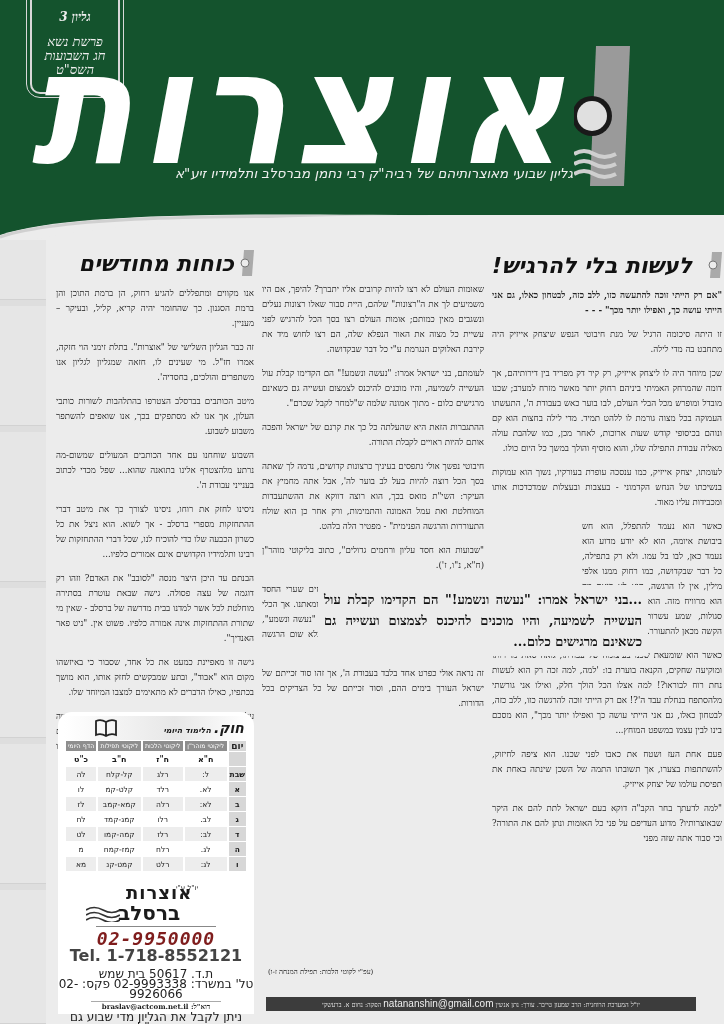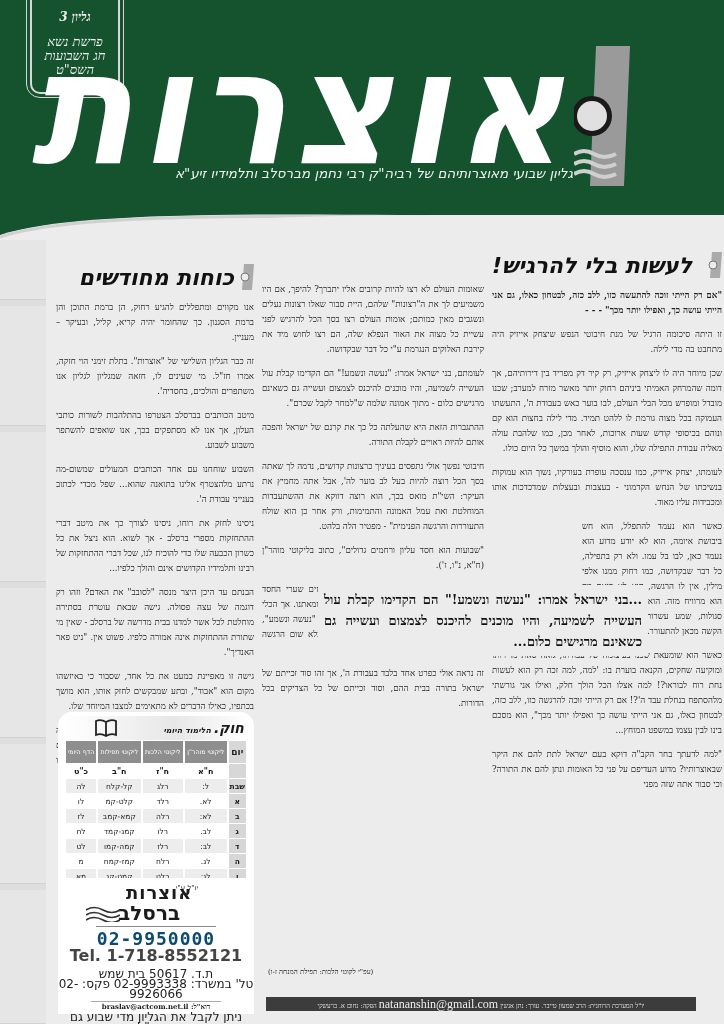--- a/index.html
+++ b/index.html
@@ -40,21 +40,21 @@
   .page-wave {
     position: absolute; left: 0; top: 205px; width: 724px; height: 60px;
   }
   .sidebar-strip { position: absolute; left: 0; top: 240px; width: 46px; height: 784px; background: #dedede; }
   .sidebar-strip .seg { position: absolute; left: 0; width: 46px; background: #e6e6e6; border-bottom: 1px solid #d2d2d2; }
 
   .column { position: absolute; font-family: "DejaVu Serif", serif; font-size: 8.6px; line-height: 15px; text-align: justify; color: #222; }
   .column p { margin-bottom: 9px; }
   .col-right { left: 492px; top: 248px; width: 230px; }
   .col-mid { left: 262px; top: 282px; width: 222px; }
-  .col-left { left: 56px; top: 260px; width: 198px; }
+  .col-left { left: 56px; top: 246px; width: 198px; }
 
   .section-title {
     display: flex; align-items: center; justify-content: flex-start; gap: 6px;
     font-family: "DejaVu Sans", sans-serif; font-weight: bold; font-style: italic;
     font-size: 22px; color: #111; height: 34px; margin-bottom: 6px;
   }
   .title-icon { width: 14px; height: 26px; display: inline-block; }
   .col-right .section-title { justify-content: space-between; }
 
   .lead-quote { font-weight: bold; font-size: 8.8px; }
@@ -70,49 +70,49 @@
 
   
   .schedule {
     position: absolute; left: 58px; top: 712px; width: 196px; height: 172px;
     background: #ffffff; border-radius: 14px 14px 0 0; padding: 4px 6px;
   }
   .schedule-head { display: flex; align-items: center; justify-content: space-between; height: 24px; padding: 0 4px 0 30px; background: linear-gradient(90deg,#fff 0%,#e7e7e7 60%, #fff 100%); }
   .schedule-title { font-family: "DejaVu Sans", sans-serif; font-weight: bold; font-style: italic; font-size: 14px; }
   .schedule-title .sub { font-size: 8px; font-weight: bold; margin-right: 3px; }
   table.sched { width: 100%; border-collapse: separate; border-spacing: 2px 1px; font-family: "DejaVu Sans", sans-serif; font-size: 7.5px; text-align: center; }
-  table.sched th { background: #8e8e8e; color: #fff; font-weight: normal; font-size: 6.3px; line-height: 8px; padding: 7px 0; }
+  table.sched th { background: #8e8e8e; color: #fff; font-weight: normal; font-size: 6.3px; line-height: 8px; padding: 1px 0; }
   table.sched th.day-col { background: #d7d7d7; color: #222; font-size: 9px; font-weight: bold; }
   table.sched td { height: 14px; }
   table.sched td.day { background: #d7d7d7; font-weight: bold; }
   table.sched tr.vol td { font-weight: bold; font-size: 8px; }
   table.sched tr:nth-child(even) td:not(.day) { background: #ededed; }
 
   
   .adbox {
     position: absolute; left: 58px; top: 878px; width: 196px; height: 136px; background: #ffffff;
     text-align: center; font-family: "DejaVu Sans", sans-serif;
   }
   .ad-brand { position: relative; height: 48px; }
   .ad-yarel { position: absolute; left: 118px; top: 6px; font-size: 7px; }
   .ad-name1 { position: absolute; left: 68px; top: 4px; font-size: 18px; font-weight: bold; letter-spacing: 1px; }
   .ad-name2 { position: absolute; left: 60px; top: 23px; font-size: 20px; font-weight: bold; }
   .ad-rule { width: 120px; height: 1px; background: #888; margin: 0 auto 2px; }
-  .ad-phone { font-family: "DejaVu Sans Mono", monospace; font-size: 18px; font-weight: bold; color: #0c4a6e; letter-spacing: 1px; direction: ltr; line-height: 20px; }
+  .ad-phone { font-family: "DejaVu Sans Mono", monospace; font-size: 18px; font-weight: bold; color: #7f1d1d; letter-spacing: 1px; direction: ltr; line-height: 20px; font-style: italic; }
   .ad-tel { font-size: 16px; color: #444; font-weight: bold; direction: ltr; line-height: 14px; margin-bottom: 6px; }
   .ad-small { font-size: 12px; line-height: 10px; color: #222; }
   .ad-email { font-family: "DejaVu Serif", serif; font-size: 7px; font-weight: bold; border-top: 1px solid #aaa; width: 130px; margin: 2px auto 0; }
 
   .source-note { position: absolute; left: 268px; top: 968px; font-size: 7px; color: #222; }
 
   .footer-bar {
     position: absolute; left: 266px; top: 997px; width: 430px; height: 14px; background: #3c3c3c;
     color: #eee; font-size: 6.4px; line-height: 14px; text-align: center; white-space: nowrap;
   }
-  .footer-bar .email { font-family: Liberation Serif, serif; font-size: 12px; }
+  .footer-bar .email { font-family: Liberation Sans, sans-serif; font-size: 10px; }
 </style>
 </head>
 <body>
 
 <header class="masthead">
   <div class="issue-box">
     <span class="issue-no">גליון 3</span>
     <span class="issue-line">פרשת נשא</span>
     <span class="issue-line">חג השבועות</span>
     <span class="issue-line">השס"ט</span>
@@ -154,50 +154,51 @@
         <circle cx="5" cy="13" r="4" fill="#ececec" stroke="#777"></circle>
       </svg>
     <span>לעשות בלי להרגיש!</span>
   </h2>
   <p class="lead-quote">"אם רק הייתי זוכה להתעשה כזו, ללב כזה, לבטחון כאלו, גם אני הייתי עושה כך, ואפילו יותר מכך" - - -</p>
   <p>זו היתה סיכומה הרגיל של מנת חיבוטי הנפש שיצחק אייזיק היה מתחבט בה מדי לילה.</p>
   <p>שכן מיוחד היה לו ליצחק אייזיק, רק קיר דק מפריד בין דירותיהם, אך דומה שהמרחק האמיתי ביניהם רחוק יותר מאשר מזרח למערב; שכנו מובדל ומופרש מכל הבלי העולם, לבו בוער כאש בעבודת ה', התעשתו העמוקה בכל מצוה גורמת לו ללהט תמיד. מדי לילה בחצות הוא קם ונוהם בכיסופי קודש שעות ארוכות, לאחר מכן, כמו שלהבת עולה מאליה עבודת התפילה שלו, והוא מוסיף והולך במשך כל היום כולו.</p>
   <p>לעומתו, יצחק אייזיק, כמו ענסכה עופרת בעורקיו, נשוך הוא עמוקות בנשיכתו של הנחש הקדמוני - בעצבות ובעצלות שמדכדכות אותו ומכבידות עליו מאוד.</p>
   <p style="padding-left:90px">כאשר הוא נעמד להתפלל, הוא חש ביבושת איומה, הוא לא יודע מדוע הוא נעמד כאן, לבו בל עמו. ולא רק בתפילה, כל דבר שבקדושה, כמו רחוק ממנו אלפי מילין, אין לו הרגשה, הוא לא רואה מה הוא מרוויח מזה. הוא כבר ניסה כל מיני סגולות, שמע עשרות דרשות, אך לבו הקשה מכאן להתעורר.</p>
   <p>כאשר הוא שומעאת שכנו בעיצומה של עבודתו, גואה סאת מרירותו ומוקיעה שחקים, הקנאה בוערת בו: 'למה, למה זכה רק הוא לעשות נחת רוח לבוראו?! למה אצלו הכל הולך חלק, ואילו אני גורשתי מלהסתפח בנחלת עבד ה'?! אם רק הייתי זוכה להרגשה כזו, ללב כזה, לבטחון כאלו, גם אני הייתי עושה כך ואפילו יותר מכך", הוא מסכם בינו לבין עצמו במשפט המוחץ...</p>
+  <p>פעם אחת העז ושטח את כאבו לפני שכנו. הוא ציפה לחיזוק, להשתתפות בצערו, אך תשובתו התמה של השכן שינתה באחת את תפיסת עולמו של יצחק אייזיק.</p>
   <p>"למה לדעתך בחר הקב"ה דוקא בעם ישראל לתת להם את היקר שבאוצרותיו? מדוע העדיפם על פני כל האומות ונתן להם את התורה? וכי סבור אתה שזה מפני</p>
 </section>
 
 <section class="column col-mid">
   <p>שאומות העולם לא רצו להיות קרובים אליו יתברך? להיפך, אם היו משמיעים לך את ה"רצונות" שלהם, היית סבור שאלו רצונות נעלים ונשגבים מאין כמותם; אומות העולם רצו בסך הכל להרגיש לפני עשיית כל מצוה את האור הנפלא שלה, הם רצו לחוש מיד את קירבת האלוקים הנגרמת ע"י כל דבר שבקדושה.</p>
   <p>לעומתם, בני ישראל אמרו: "נעשה ונשמע!" הם הקדימו קבלת עול העשייה לשמיעה, והיו מוכנים להיכנס לצמצום ועשייה גם כשאינם מרגישים כלום - מתוך אמונה שלמה ש"למחר לקבל שכרם".</p>
   <p>ההתגברות הזאת היא שהעלתה כל כך את קרנם של ישראל והפכה אותם להיות ראויים לקבלת התורה.</p>
   <p style="padding-right:0;">חיבוטי נפשך אולי נתפסים בעיניך כרצונות קדושים, נדמה לך שאתה בסך הכל רוצה להיות בעל לב בוער לה', אבל אתה מחמיץ את העיקר: השי"ת מואס בכך, הוא רוצה דווקא את ההשתעבדות המוחלטת ואת עמל האמונה והתמימות, ורק אחר כן הוא שולח התעוררות והרגשה הפנימית" - מפטיר הלה בלהט.</p>
   <p>"שבועות הוא חסד עליון ורחמים גדולים", כתוב בליקוטי מוהר"ן (ח"א, נ"ו, ז').</p>
   <p>לאמור, שמדי שנה בשנה, בחג קדוש זה, נפתחים שערי החסד והרחמים, כדי להעניק לנו את התורה ולטהרנו מטומאתנו. אך הכלי שלנו לקבל את התורה הוא, שאנו נשתעבד ונאמר "נעשה ונשמע", שנסכים לציית ולקיים את כל הנאמר בה, גם בלא שום הרגשה קדושה.</p>
-  <p>זה נראה אולי כפרט אחד בלבד בעבודת ה', אך זהו סוד זכייתם של ישראל בתורה בבית ההם, וסוד זכייתם של כל הצדיקים בכל הדורות.</p>
+  <p>זה נראה אולי כפרט אחד בלבד בעבודת ה', אך זהו סוד זכייתם של ישראל העורך בימים ההם, וסוד זכייתם של כל הצדיקים בכל הדורות.</p>
 </section>
 
 <div class="pullquote">...בני ישראל אמרו: "נעשה ונשמע!" הם הקדימו קבלת עול העשייה לשמיעה, והיו מוכנים להיכנס לצמצום ועשייה גם כשאינם מרגישים כלום...</div>
 
 <div class="source-note">(עפ"י לקוטי הלכות: תפילת המנחה ז-ו)</div>
 
 <section class="column col-left">
   <h2 class="section-title">
     <svg class="title-icon" viewBox="0 0 14 26">
         <polygon points="4,0 14,0 12,26 2,26" fill="#aaa"></polygon>
         <circle cx="5" cy="13" r="4" fill="#ececec" stroke="#777"></circle>
       </svg>
     <span>כוחות מחודשים</span>
   </h2>
   <p>אנו מקווים ומתפללים להגיע רחוק, הן ברמת התוכן והן ברמת הסגנון. כך שהחומר יהיה קריא, קליל, ובעיקר – מעניין.</p>
   <p>זה כבר הגליון השלישי של "אוצרות". בתלת זימני הוי חזקה, אמרו חז"ל. מי שעינים לו, חזאה שמגליון לגליון אנו משתפרים והולכים, בחסדיה'.</p>
   <p>מיטב הכותבים בברסלב הצטרפו בהתלהבות לשורות כותבי העלון, אך אנו לא מסתפקים בכך, אנו שואפים להשתפר משבוע לשבוע.</p>
   <p>השבוע שוחחנו עם אחד הכותבים המעולים שמשום-מה נרתע מלהצטרף אלינו בתואנה שהוא... שפל מכדי לכתוב בענייני עבודת ה'.</p>
-  <p>ניסינו לחזק את רוחו, ניסינו לצורך כך את מיטב דברי ההתחזקות מספרי ברסלב - אך לשוא. הוא ניצל את כל כשרון הכבעה שלו כדי להוכיח לנו, שכל דברי ההתחזקות של רבינו ותלמידיו הקדושים אינם והולך כלפיו...</p>
+  <p>ניסינו לחזק את רוחו, ניסינו לצורך כך את מיטב דברי ההתחזקות מספרי ברסלב - אך לשוא. הוא ניצל את כל כשרון הכבעה שלו כדי להוכיח לנו, שכל דברי ההתחזקות של רבינו ותלמידיו הקדושים אינם אמורים כלפיו...</p>
   <p>הבנתם עד היכן היצר מנסה "לסובב" את האדם? וזהו רק דוגמה של עצה פסולה. גישה שבאת עוטרת בסתירה מוחלטת לכל אשר למדנו בבית מדרשה של ברסלב - שאין מי שתורת ההתחזקות אינה אמורה כלפיו. פשוט אין. "ניט פאר האנדיך".</p>
   <p>גישה זו מאפיינת כמעט את כל אחד, שסבור כי באיזשהו מקום הוא "אבוד", ובתע שמבקשים לחזק אותו, הוא מושך בכתפיו, כאילו הדברים לא מתאימים למצבו המיוחד שלו.</p>
   <p>עלון חדש זה יזכה בעזרת ה' להפיח רוח חיים חדשה בכותבים ובקוראים גם יחד, לחרש כשר נעורדים ולקרבם מחדש לעבודת ה' על ידי תורותיו הנפלאות של רבינו ותלמידיו הקדושים זי"ע.</p>
   <div class="signoff">העורך</div>
 </section>
 
 <div class="schedule">
   <div class="schedule-head">
     <div class="schedule-title">
       <span>חוק.</span><span class="sub">הלימוד היומי</span>

